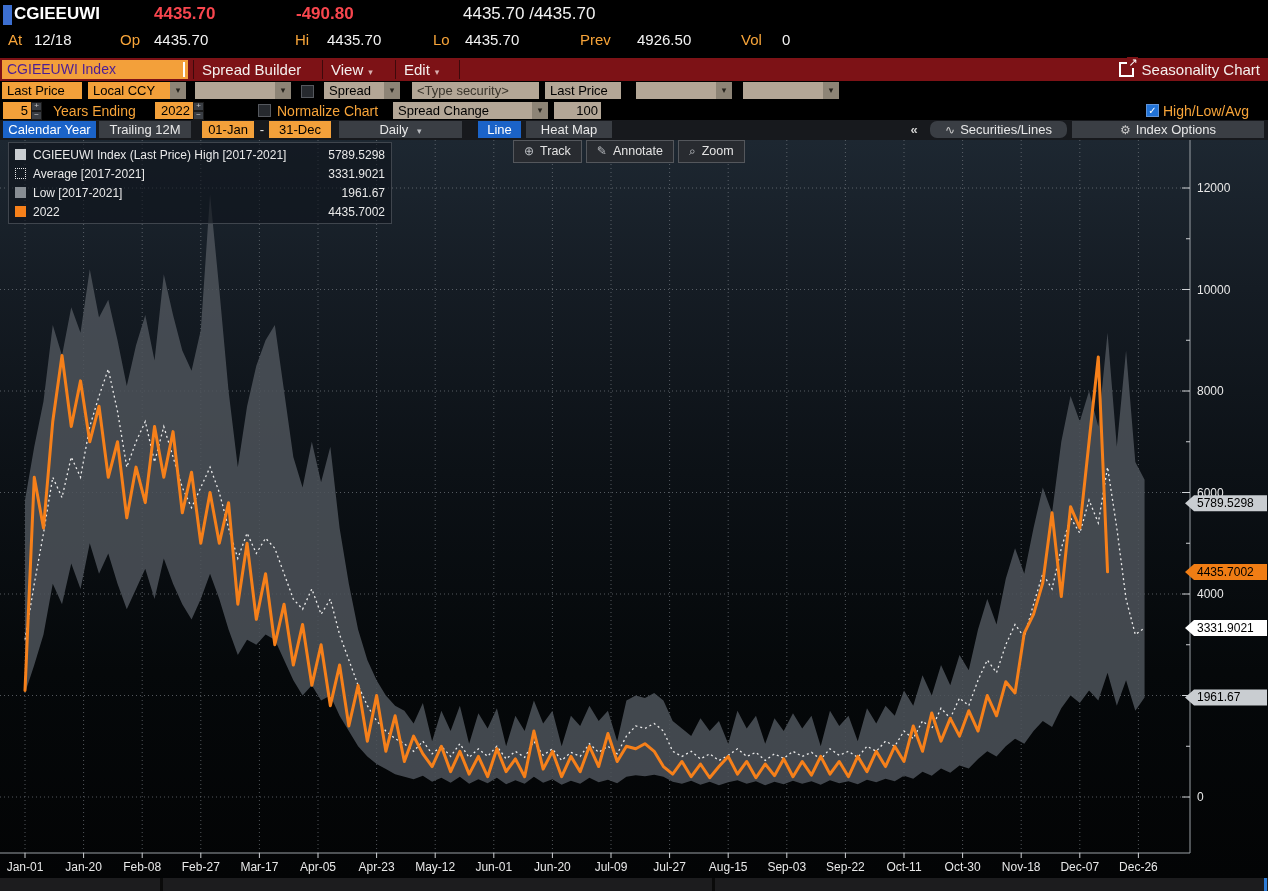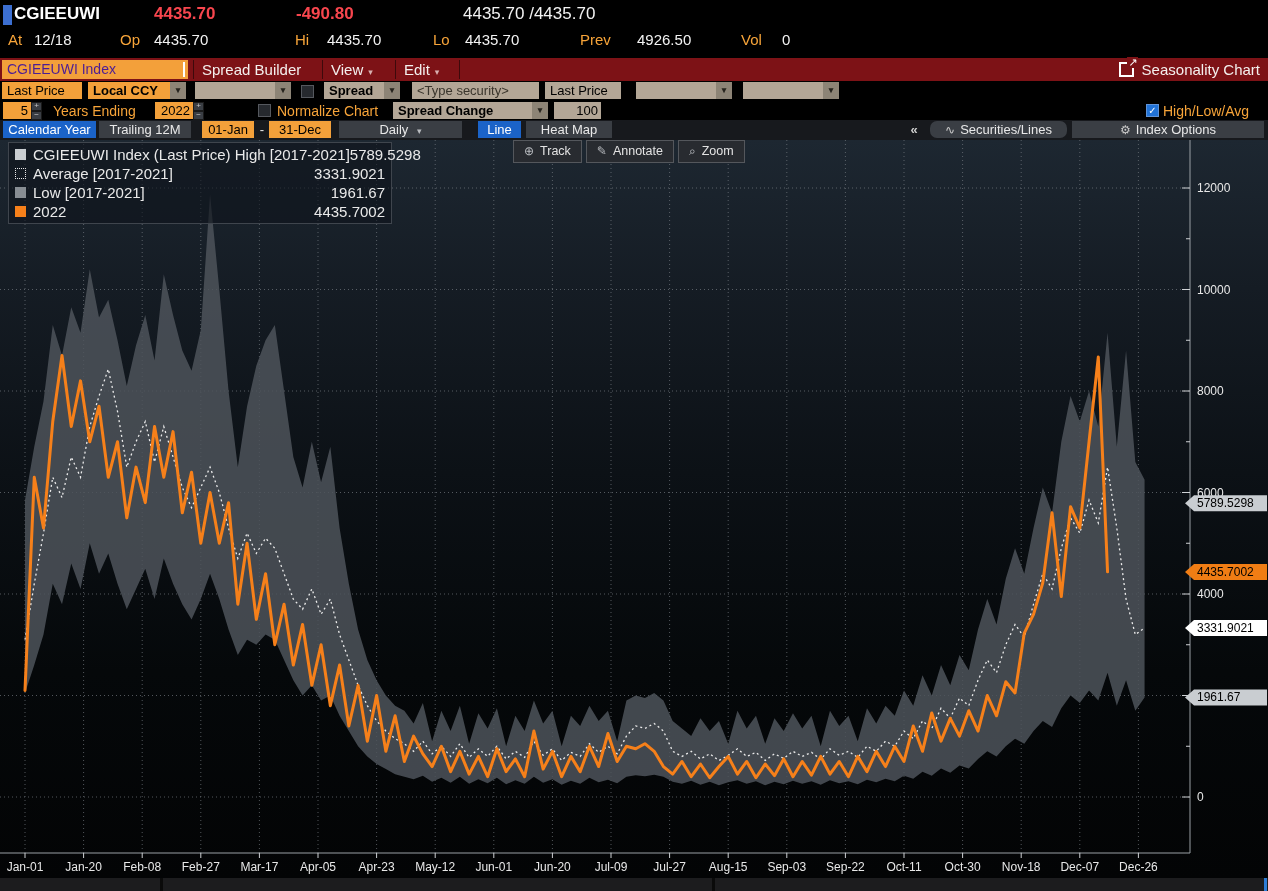--- a/index.html
+++ b/index.html
@@ -26,21 +26,21 @@
                vertical-align:-2px;margin-right:8px;}
   .export-icon span{position:absolute;top:-7px;right:-6px;font-size:11px;line-height:1;color:#fff;
                     background:#7d1216;padding-left:1px;}
   
   .chip{height:17px;line-height:17px;font-size:13px;color:#000;padding:0 5px;top:0;
         box-sizing:border-box;white-space:nowrap;}
   .amber{background:#f3a03a;}
   .taupe{background:#b3a696;}
   .dd .arr{position:absolute;right:0;top:0;width:16px;height:17px;background:#8d8476;
            color:#26231d;font-size:9px;text-align:center;line-height:17px;}
-  .dd{padding-right:28px;font-weight:bold;}
+  .dd{padding-right:28px;}
   .checkbox{width:11px;height:11px;background:#26292e;border:1px solid #55585e;}
   .checkbox.checked{background:#2173d8;border-color:#5f93d8;color:#fff;font-size:10px;
                     line-height:11px;text-align:center;}
   .stepper{width:11px;height:17px;}
   .stepper div{height:7px;background:#3a3e44;border:1px solid #1a1a1a;color:#c8c8c8;
                font-size:8px;line-height:6px;text-align:center;}
   .amber-label{color:#f7a439;font-size:14px;top:1px;}
   .num-input{text-align:right;padding-right:3px;}
   
   #tabrow{left:0;top:120px;width:1268px;height:20px;background:#17191d;border-bottom:1px solid #000;}
@@ -53,21 +53,21 @@
   #chart{left:0;top:140px;width:1268px;height:738px;
      background:linear-gradient(180deg,#1d2731 0%,#151c24 20%,#0c1116 45%,#05080a 72%,#030405 100%);}
   #chart-svg{position:absolute;left:0;top:0;}
   .grid{stroke:#7c8288;stroke-width:1;stroke-dasharray:1 3;opacity:.65;}
   .axisline{stroke:#9aa0a5;stroke-width:1;}
   .tick{stroke:#cfd2d5;stroke-width:1;}
   .axlabel{fill:#e8e8e8;font-size:12px;font-family:"Liberation Sans",sans-serif;}
   .tagtext{fill:#000;font-size:12px;font-family:"Liberation Sans",sans-serif;}
   #legend{left:8px;top:2px;width:382px;background:rgba(14,20,27,.62);border:1px solid #3f454d;
           padding:2px 0;}
-  .lrow{display:flex;align-items:center;height:19px;padding:0 6px;color:#e9e9e9;font-size:15px;
+  .lrow{display:flex;align-items:center;height:19px;padding:0 6px;color:#e9e9e9;font-size:12px;
         white-space:nowrap;}
   .swatch{width:11px;height:11px;margin-right:7px;flex:0 0 auto;}
   .swatch-dotted{border:1px dotted #e8e8e8;box-sizing:border-box;background:transparent;}
   .lval{margin-left:auto;}
   #trackbar{left:513px;top:0px;height:24px;display:flex;gap:4px;}
   .cbtn{background:#282b30;border:1px solid #54575c;color:#e3e3e3;font-size:12.5px;height:21px;
         line-height:19px;padding:0 10px;display:flex;align-items:center;gap:6px;}
   .cbtn .ic{color:#b9bcc0;font-size:12px;}
   
   #bottomstrip{left:0;top:878px;width:1268px;height:13px;background:#1c1c1e;}

